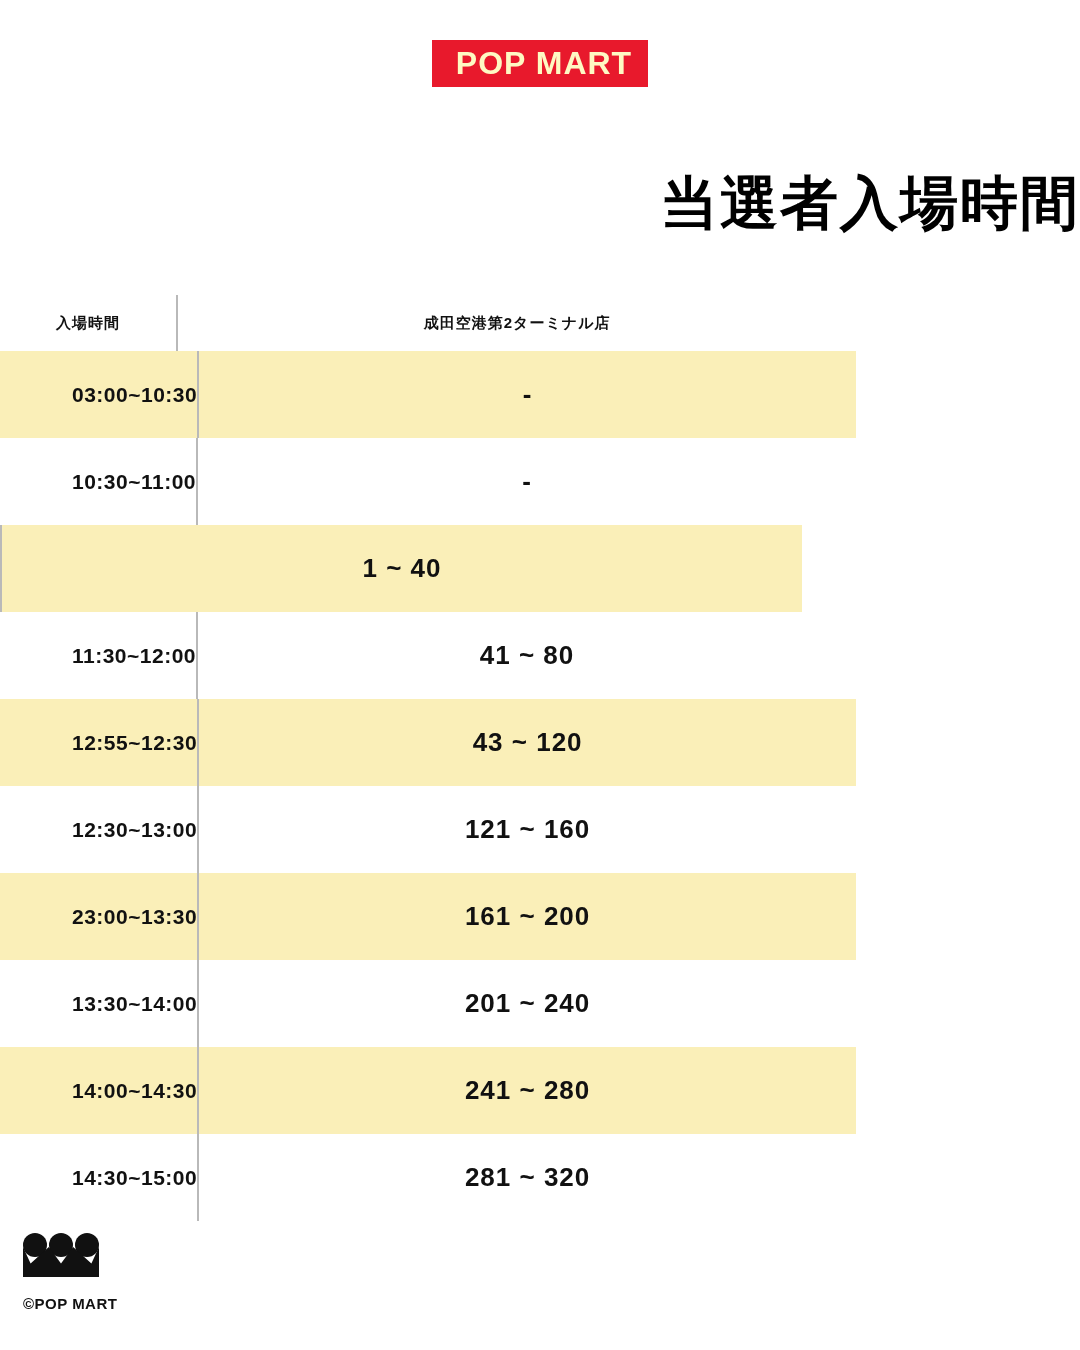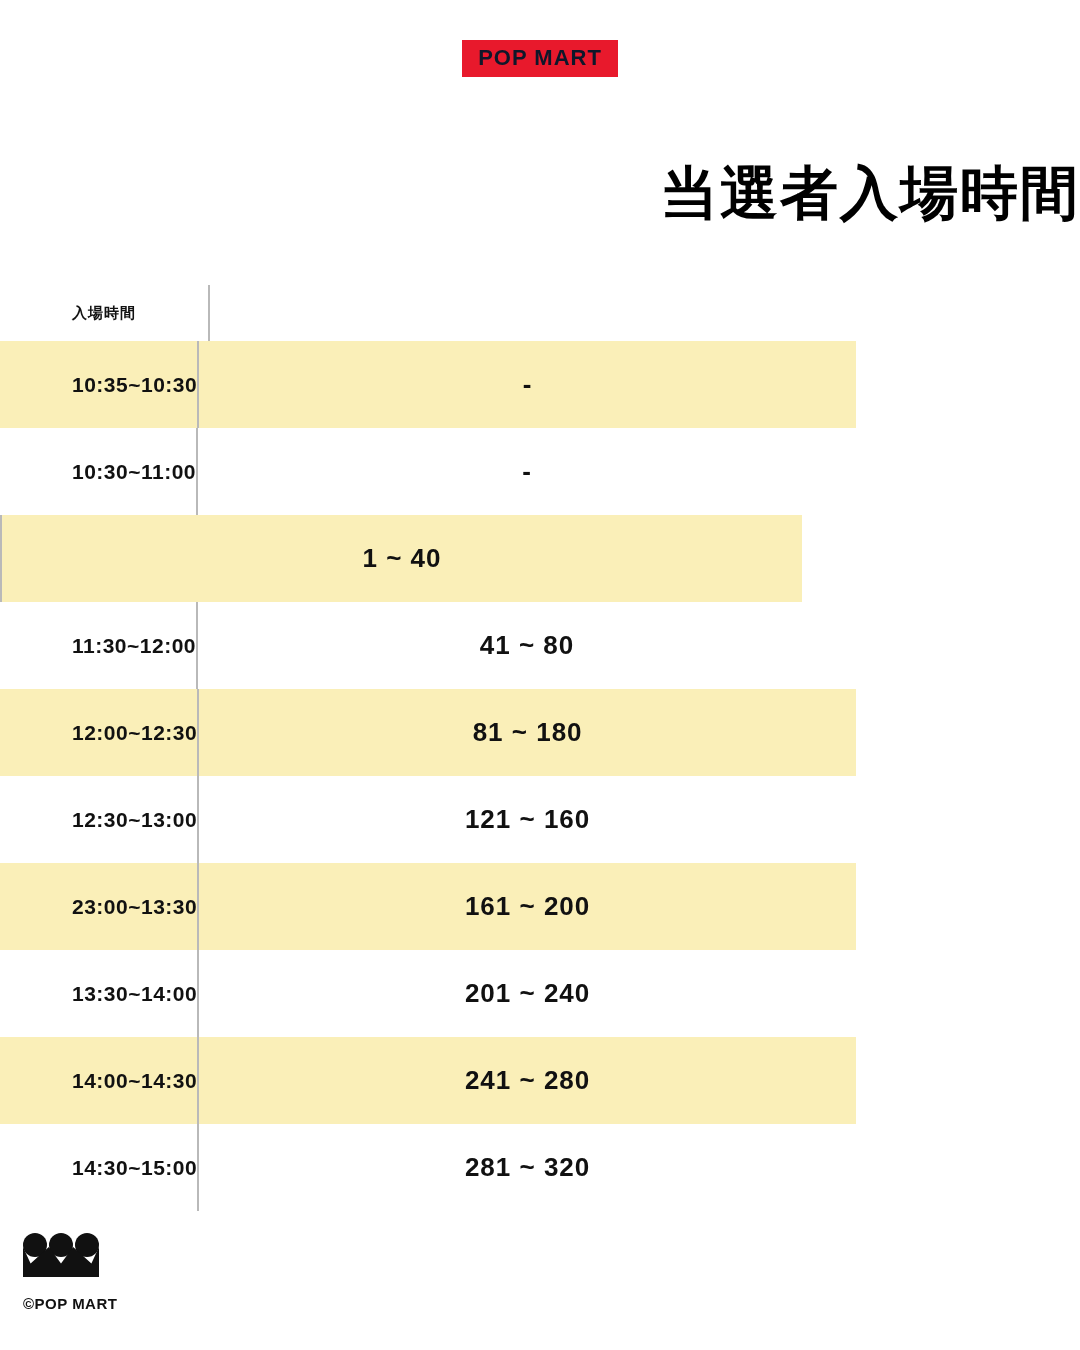--- a/index.html
+++ b/index.html
@@ -18,25 +18,25 @@
 
   
   .brand-wrap {
     width: 100%;
     display: flex;
     justify-content: center;
     padding-top: 40px;
   }
   .brand-logo {
     background: #e8192c;
-    color: #0f172a;
+    color: #fef9c3;
     font-weight: 800;
-    font-size: 22px;
-    letter-spacing: 1px;
-    padding: 7px 16px 8px 16px;
+    font-size: 32px;
+    letter-spacing: 1px;
+    padding: 7px 16px 8px 24px;
     line-height: 1;
     font-family: "Liberation Sans", "DejaVu Sans", sans-serif;
   }
 
   
   .page-title {
     text-align: right;
     font-size: 58px;
     font-weight: 800;
     letter-spacing: 2px;
@@ -153,24 +153,25 @@
   <div class="brand-logo">POP MART</div>
 </div>
 
 <div class="page-title">当選者入場時間</div>
 
 <div class="table">
 
   <div class="row header">
     <div class="cell-time">入場時間</div>
     <div class="divider-col"></div>
-  </div>
-
-  <div class="row shaded">
-    <div class="cell-time">10:35~10:30</div>
+    <div class="cell-value">成田空港第2ターミナル店</div>
+  </div>
+
+  <div class="row shaded">
+    <div class="cell-time">03:00~10:30</div>
     <div class="divider-col"></div>
     <div class="cell-value">-</div>
   </div>
 
   <div class="row">
     <div class="cell-time">10:30~11:00</div>
     <div class="divider-col"></div>
     <div class="cell-value">-</div>
   </div>
 
@@ -179,23 +180,23 @@
     <div class="cell-value">1 ~ 40</div>
   </div>
 
   <div class="row">
     <div class="cell-time">11:30~12:00</div>
     <div class="divider-col"></div>
     <div class="cell-value">41 ~ 80</div>
   </div>
 
   <div class="row shaded">
-    <div class="cell-time">12:00~12:30</div>
-    <div class="divider-col"></div>
-    <div class="cell-value">81 ~ 180</div>
+    <div class="cell-time">12:55~12:30</div>
+    <div class="divider-col"></div>
+    <div class="cell-value">43 ~ 120</div>
   </div>
 
   <div class="row">
     <div class="cell-time">12:30~13:00</div>
     <div class="divider-col"></div>
     <div class="cell-value">121 ~ 160</div>
   </div>
 
   <div class="row shaded">
     <div class="cell-time">23:00~13:30</div>

